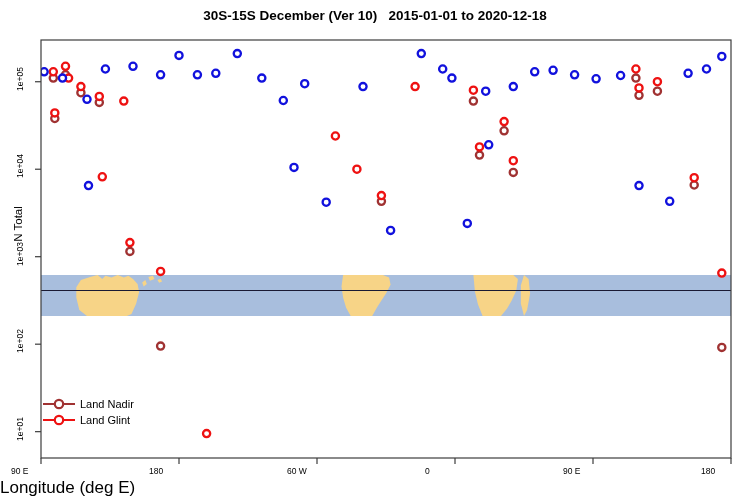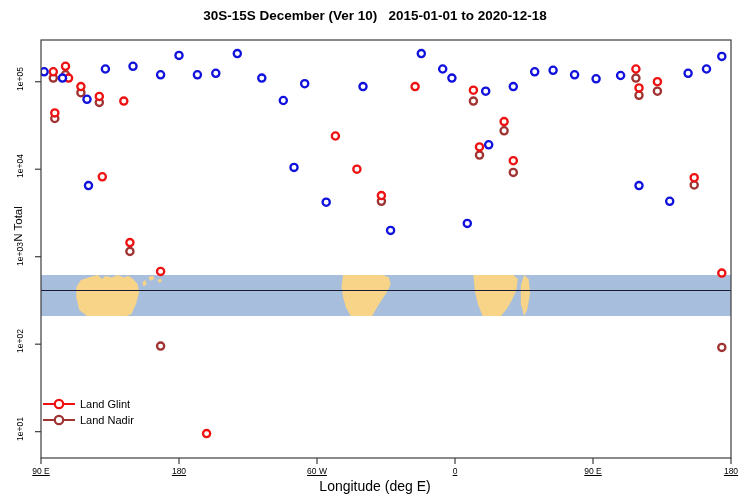--- a/index.html
+++ b/index.html
@@ -40,43 +40,41 @@
     text-align: center;
     font-size: 11.5px;
     color: #000000;
     transform: rotate(-90deg);
   }
   #xlabel {
     position: absolute;
     left: 0;
     top: 478px;
     width: 750px;
-    text-align: center;
-    font-size: 14px;
+    font-size: 17px;
     color: #000000;
   }
   .ytick-label {
     position: absolute;
     font-size: 8.5px;
     color: #000000;
     transform-origin: 100% 50%;
     text-align: right;
     width: 48px;
   }
   .ytick-label span {
     display: inline-block;
     transform: rotate(-90deg);
   }
   .xtick-label {
     position: absolute;
     font-size: 8.5px;
     color: #000000;
-    text-align: center;
+    text-align: left;
     width: 60px;
-    text-decoration: underline;
   }
   #legend {
     position: absolute;
     left: 42px;
     top: 396px;
     width: 150px;
   }
   .legend-row {
     position: relative;
     height: 16px;
@@ -246,27 +244,27 @@
       <div class="xtick-label" style="left: 149px; top: 466px;">180</div>
       <div class="xtick-label" style="left: 287px; top: 466px;">60 W</div>
       <div class="xtick-label" style="left: 425px; top: 466px;">0</div>
       <div class="xtick-label" style="left: 563px; top: 466px;">90 E</div>
       <div class="xtick-label" style="left: 701px; top: 466px;">180</div>
     </div>
 
   <div id="legend">
     <div class="legend-row">
       <svg class="legend-swatch" viewBox="0 0 34 16">
+        <line x1="1" y1="8" x2="33" y2="8" stroke="#a03232" stroke-width="2"></line>
+        <circle cx="17" cy="8" r="4.2" fill="#ffffff" stroke="#a03232" stroke-width="2.2"></circle>
+      </svg>
+      <div class="legend-label">Land Nadir</div>
+    </div>
+    <div class="legend-row">
+      <svg class="legend-swatch" viewBox="0 0 34 16">
         <line x1="1" y1="8" x2="33" y2="8" stroke="#ee1111" stroke-width="2"></line>
         <circle cx="17" cy="8" r="4.2" fill="#ffffff" stroke="#ee1111" stroke-width="2.2"></circle>
       </svg>
       <div class="legend-label">Land Glint</div>
     </div>
-    <div class="legend-row">
-      <svg class="legend-swatch" viewBox="0 0 34 16">
-        <line x1="1" y1="8" x2="33" y2="8" stroke="#a03232" stroke-width="2"></line>
-        <circle cx="17" cy="8" r="4.2" fill="#ffffff" stroke="#a03232" stroke-width="2.2"></circle>
-      </svg>
-      <div class="legend-label">Land Nadir</div>
-    </div>
   </div>
 
 </div>
 
 </body></html>

